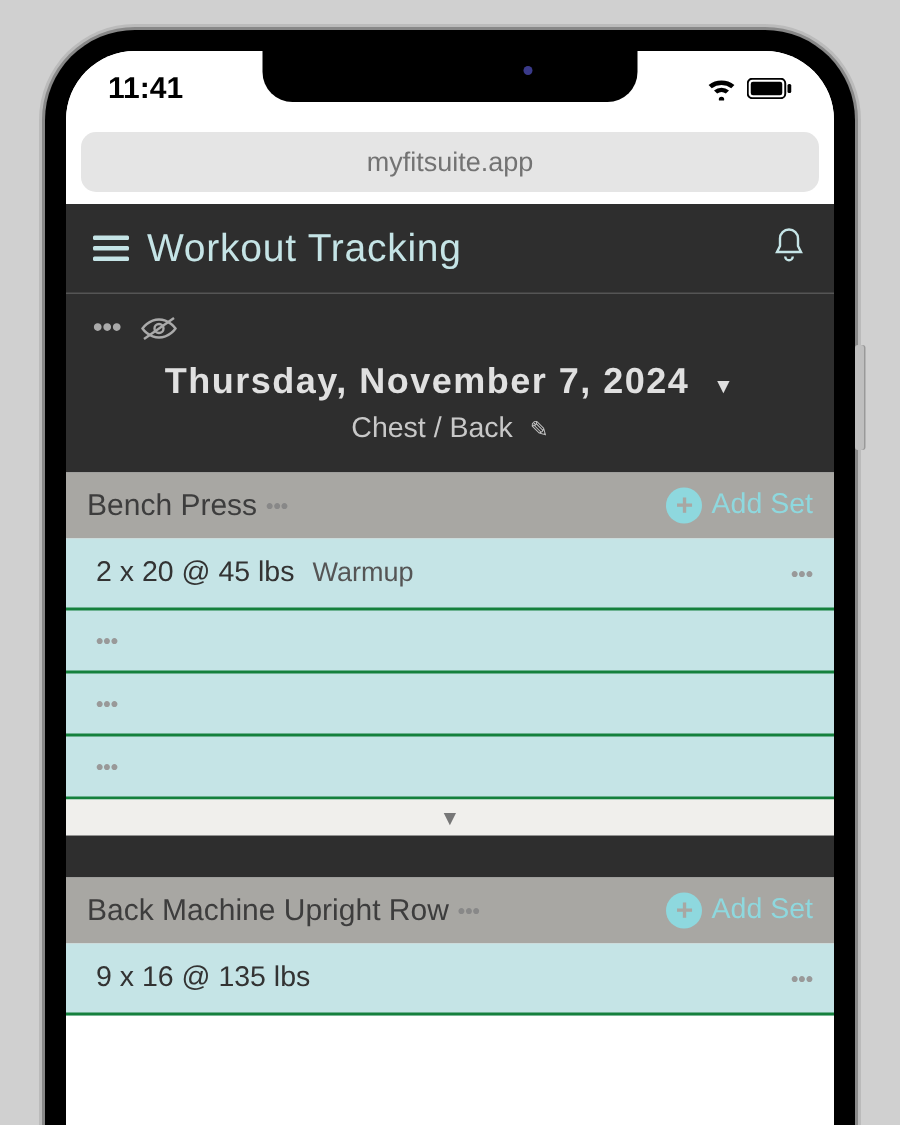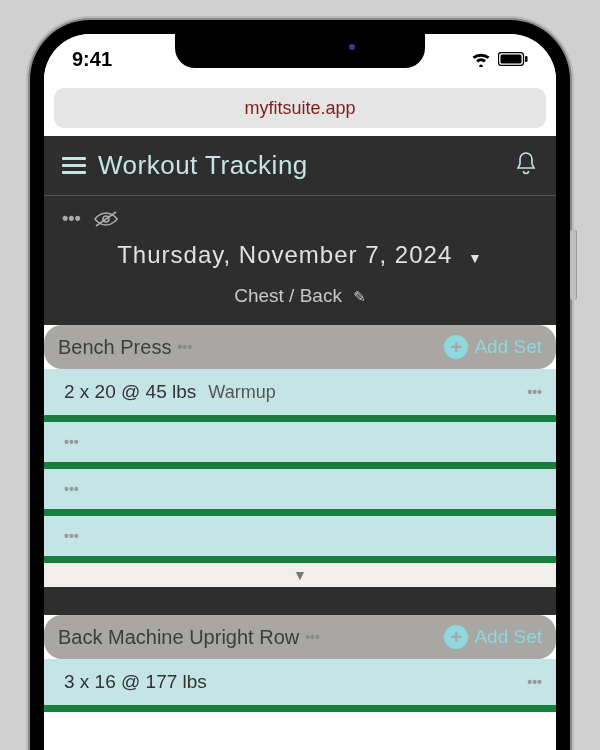--- a/index.html
+++ b/index.html
@@ -59,77 +59,76 @@
   
   .url-bar {
     background: #e5e5e5;
     margin: 4px 10px 8px 10px;
     border-radius: 10px;
     height: 40px;
     display: flex;
     align-items: center;
     justify-content: center;
     font-size: 18px;
-    color: #7f1d1d;
+    color: #737373;
   }
   
   .app-header {
     background: #2e2e2e;
     color: #c5e4e6;
     display: flex;
-    align-items: flex-start;
+    align-items: center;
     justify-content: space-between;
     padding: 14px 18px;
     border-bottom: 1px solid #555;
   }
   .app-header-left { display:flex; align-items:center; gap:12px; }
   .app-title { font-size: 26px; font-weight: 400; letter-spacing: .5px;}
   .hamburger { width:24px; display:flex; flex-direction:column; gap:4px; }
   .hamburger span { display:block; height:3px; background:#c5e4e6; border-radius:1px;}
   
   .date-section {
     background: #2e2e2e;
     color: #e0e0e0;
     padding: 12px 18px 18px 18px;
   }
   .date-top-row { display:flex; align-items:center; gap:12px; margin-bottom:12px; }
   .dots-icon { color:#aaa; font-size:18px; font-weight:bold;}
   .eye-slash svg { display:block; }
-  .date-line { text-align:center; font-size:24px; letter-spacing:1px; font-weight:400;}
+  .date-line { text-align:center; font-size:24px; letter-spacing:1px; font-weight:700;}
   .date-line .tri { font-size:14px; margin-left:8px; }
-  .sub-line { text-align:center; font-size:19px; color:#c8c8c8; margin-top:16px;}
+  .sub-line { text-align:center; font-size:19px; color:#c8c8c8; margin-top:6px;}
   .sub-line .pencil { font-size:15px; margin-left:6px; }
   
   .exercise-header {
     background: #a8a7a3;
     color: #3d3d3d;
     display:flex;
     align-items:center;
     justify-content:space-between;
     padding: 10px 14px;
     font-size: 20px;
-    border-radius: 18px;
   }
   .exercise-header .left { display:flex; align-items:center; gap:6px; }
   .exercise-header .dots { color:#888; font-size:14px; font-weight:bold;}
   .add-set { display:flex; align-items:center; gap:6px; color:#8ed8de; font-size:19px;}
   .plus-circle {
     width:24px; height:24px; border-radius:50%;
     background:#8ed8de; color:#a8a7a3;
     display:flex; align-items:center; justify-content:center;
     font-size:20px; font-weight:bold; line-height:1;
   }
   
   .sets-container { background:#c5e4e6; }
   .set-row {
     display:flex;
     align-items:center;
     justify-content:space-between;
     padding: 12px 14px 12px 20px;
-    border-bottom:7px solid #15803d;
+    border-bottom:2px solid #15803d;
     font-size:19px;
     color:#333;
   }
   .set-row .desc { flex:1; white-space:pre; }
   .set-row .label { margin-left:12px; color:#555; font-size:18px; }
   .set-row .row-dots { color:#999; font-size:14px; font-weight:bold;}
   .set-row.indent .desc { padding-left:46px; }
   
   .expand-row {
     background:#f0efec;
@@ -153,21 +152,21 @@
 <body>
 
 <div class="phone-frame">
   <div class="side-btn right1"></div>
   <div class="phone-screen">
     <div class="notch">
       <div class="notch-dot"></div>
     </div>
 
     <div class="status-bar">
-      <span>9:41</span>
+      <span>11:41</span>
       <span class="status-icons">
         <svg width="22" height="16" viewBox="0 0 22 16">
             <path d="M11 13.5a1.8 1.8 0 100 3.6 1.8 1.8 0 000-3.6zm-5-4.2l2.1 2.1a5 5 0 015.8 0l2.1-2.1a8 8 0 00-10 0zm-3.6-3.6L4.5 7.8a11 11 0 0113 0l2.1-2.1a14 14 0 00-17.2 0z" fill="#000"></path>
           </svg>
         <svg width="30" height="14" viewBox="0 0 30 14">
             <rect x="0.5" y="0.5" width="25" height="13" rx="3" fill="none" stroke="#000" stroke-width="1.3"></rect>
             <rect x="2.5" y="2.5" width="21" height="9" rx="1.5" fill="#000"></rect>
             <rect x="27" y="4" width="2.5" height="6" rx="1" fill="#000"></rect>
           </svg>
       </span>
@@ -251,19 +250,19 @@
         <span>Back Machine Upright Row</span>
         <span class="dots">•••</span>
       </div>
       <div class="add-set">
         <span class="plus-circle">+</span>
         <span>Add Set</span>
       </div>
     </div>
     <div class="sets-container">
       <div class="set-row">
-        <span class="desc">3 x 16 @ 177 lbs</span>
+        <span class="desc">9 x 16 @ 135 lbs</span>
         <span class="row-dots">•••</span>
       </div>
     </div>
 
   </div>
 </div>
 
 </body></html>

